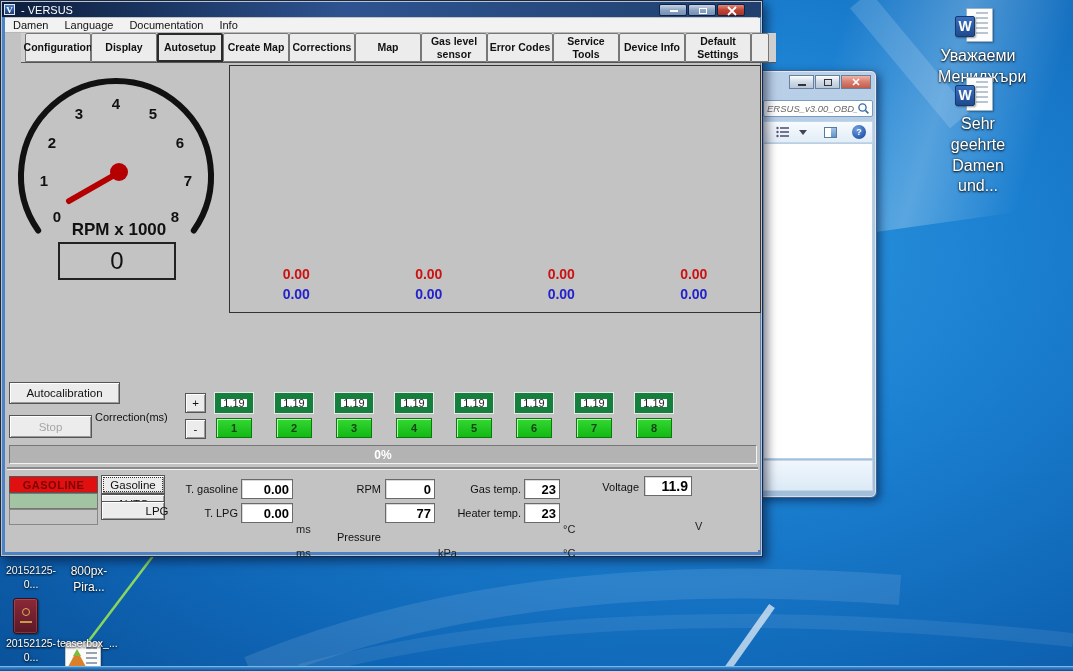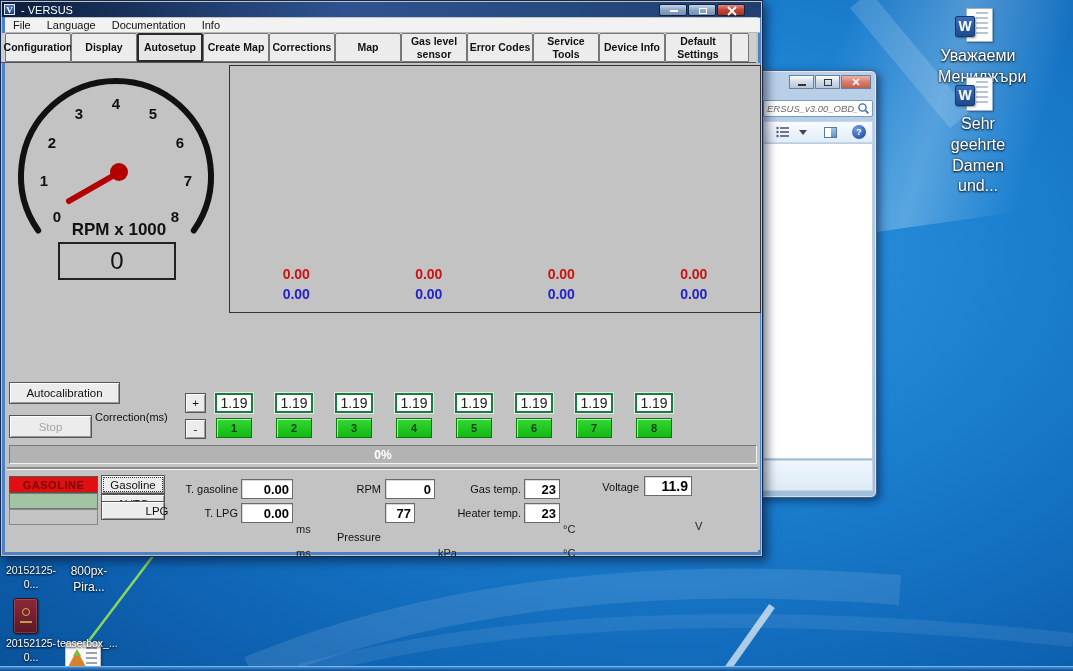--- a/index.html
+++ b/index.html
@@ -84,21 +84,21 @@
     border:1px solid #dde6f4; color:#fff; font-size:9px; font-weight:bold; text-align:center; line-height:10px;
     font-family:"Liberation Serif", serif; }
   .cap-btn { width:28px; height:12px; border:1px solid #0e2246; border-radius:2px;
     background:linear-gradient(#c8d4e4,#8ca4c4 50%,#7390b4); margin-left:1px; position:relative; }
   .cap-btn.close { background:linear-gradient(#e08a7a,#c04434 50%,#a83424); }
   .glyph-min { position:absolute; left:10px; bottom:3px; width:8px; height:2px; background:#fff; }
   .glyph-max { position:absolute; left:10px; top:3px; width:8px; height:6px; border:1px solid #fff; }
   .vw-menubar { position:absolute; left:4px; top:17px; width:755px; height:15px; background:#f2f2f2;
     border-bottom:1px solid #b8b8b8; display:flex; align-items:center; font-size:11px; color:#111; }
   .vw-menubar span { padding:0 8px; }
-  .vw-tabs { position:absolute; left:0; top:32px; width:755px; height:30px; background:#cfcfcf;
+  .vw-tabs { position:absolute; left:20px; top:32px; width:755px; height:30px; background:#cfcfcf;
     display:flex; align-items:stretch; padding-left:4px; border-bottom:1px solid #555; }
   .tab { width:66px; background:#ececec; border:1px solid #777; border-radius:2px 2px 0 0;
     font-size:10.5px; font-weight:bold; color:#111; display:flex; align-items:center; justify-content:center;
     text-align:center; line-height:1.15; padding:1px; }
   .tab.active { border:2px solid #2a2a2a; background:#e6e6e6; }
   .tab-filler { width:18px; background:#ececec; border:1px solid #777; border-radius:2px 2px 0 0; }
   .vw-client { position:absolute; left:4px; top:62px; width:755px; height:487px; background:#c3c3c3; }
 
   
   .gauge-box { position:absolute; left:53px; top:179px; width:118px; height:38px;
@@ -111,22 +111,22 @@
   .inj-row div { flex:1; text-align:center; font-size:14px; font-weight:bold; }
   .inj-row.red { top:200px; color:#cc1111; }
   .inj-row.blue { top:220px; color:#2222cc; }
 
   
   .btn3d { background:#ececec; border:1px solid #555;
     box-shadow:inset 1px 1px 0 #fff, inset -1px -1px 0 #9a9a9a;
     font-size:11.5px; color:#111; display:flex; align-items:center; justify-content:center; }
   .btn3d.disabled { color:#a6a6a6; }
   .small-lbl { font-size:11px; color:#111; }
-  .val-box { background:#fff; border:2px solid #15803d;
-    box-shadow:0 0 0 1px #e8e8e8; font-size:14px; color:#222;
+  .val-box { background:#fff; border:6px solid #15803d;
+    box-shadow:0 0 0 1px #e8e8e8; font-size:11px; color:#222;
     display:flex; align-items:center; justify-content:center; }
   .grn-btn { background:linear-gradient(#33d833,#14b814); border:1px solid #0a7a0a;
     box-shadow:inset 1px 1px 0 #c0f4c0; font-size:11px; color:#114411; font-weight:bold;
     display:flex; align-items:center; justify-content:center; }
   .progress { position:absolute; left:4px; top:382px; width:748px; height:19px; background:#b3b3b3;
     border-top:1px solid #777; border-left:1px solid #777; border-bottom:1px solid #f2f2f2; border-right:1px solid #f2f2f2;
     color:#fff; font-weight:bold; font-size:12px; display:flex; align-items:center; justify-content:center; }
 
   
   .bottom-panel { position:absolute; left:2px; top:406px; width:751px; height:77px; background:#c3c3c3;
@@ -260,21 +260,21 @@
           </div>
         <div class="cap-btn close">
           <svg width="28" height="12" viewBox="0 0 28 12">
               <path d="M10 2 L18 10 M18 2 L10 10" stroke="#fff" stroke-width="1.8"></path>
             </svg>
         </div>
       </div>
     </div>
 
     <div class="vw-menubar">
-      <span>File</span>
+      <span>Damen</span>
       <span>Language</span>
       <span>Documentation</span>
       <span>Info</span>
     </div>
 
     <div class="vw-tabs">
       <div class="tab">Configuration</div>
       <div class="tab">Display</div>
       <div class="tab active">Autosetup</div>
       <div class="tab">Create Map</div>
@@ -362,21 +362,21 @@
         <div class="unit" style="left:289px; top:13px;">ms</div>
 
         <div class="fld-lbl" style="left:140px; top:37px; width:91px;">T. LPG</div>
         <div class="fld-box" style="left:234px; top:33px; width:52px;">0.00</div>
         <div class="unit" style="left:289px; top:37px;">ms</div>
 
         <div class="fld-lbl" style="left:300px; top:13px; width:74px;">RPM</div>
         <div class="fld-box" style="left:378px; top:9px; width:50px;">0</div>
 
         <div class="fld-lbl" style="left:300px; top:37px; width:74px;margin-top:24px;">Pressure</div>
-        <div class="fld-box" style="left:378px; top:33px; width:30px;">77</div>
+        <div class="fld-box" style="left:378px; top:33px; width:50px;">77</div>
         <div class="unit" style="left:431px; top:37px;">kPa</div>
 
         <div class="fld-lbl" style="left:420px; top:13px; width:94px;">Gas temp.</div>
         <div class="fld-box" style="left:517px; top:9px; width:36px;">23</div>
         <div class="unit" style="left:556px; top:13px;">°C</div>
 
         <div class="fld-lbl" style="left:435px; top:37px; width:79px;">Heater temp.</div>
         <div class="fld-box" style="left:517px; top:33px; width:36px;">23</div>
         <div class="unit" style="left:556px; top:37px;">°C</div>
 

